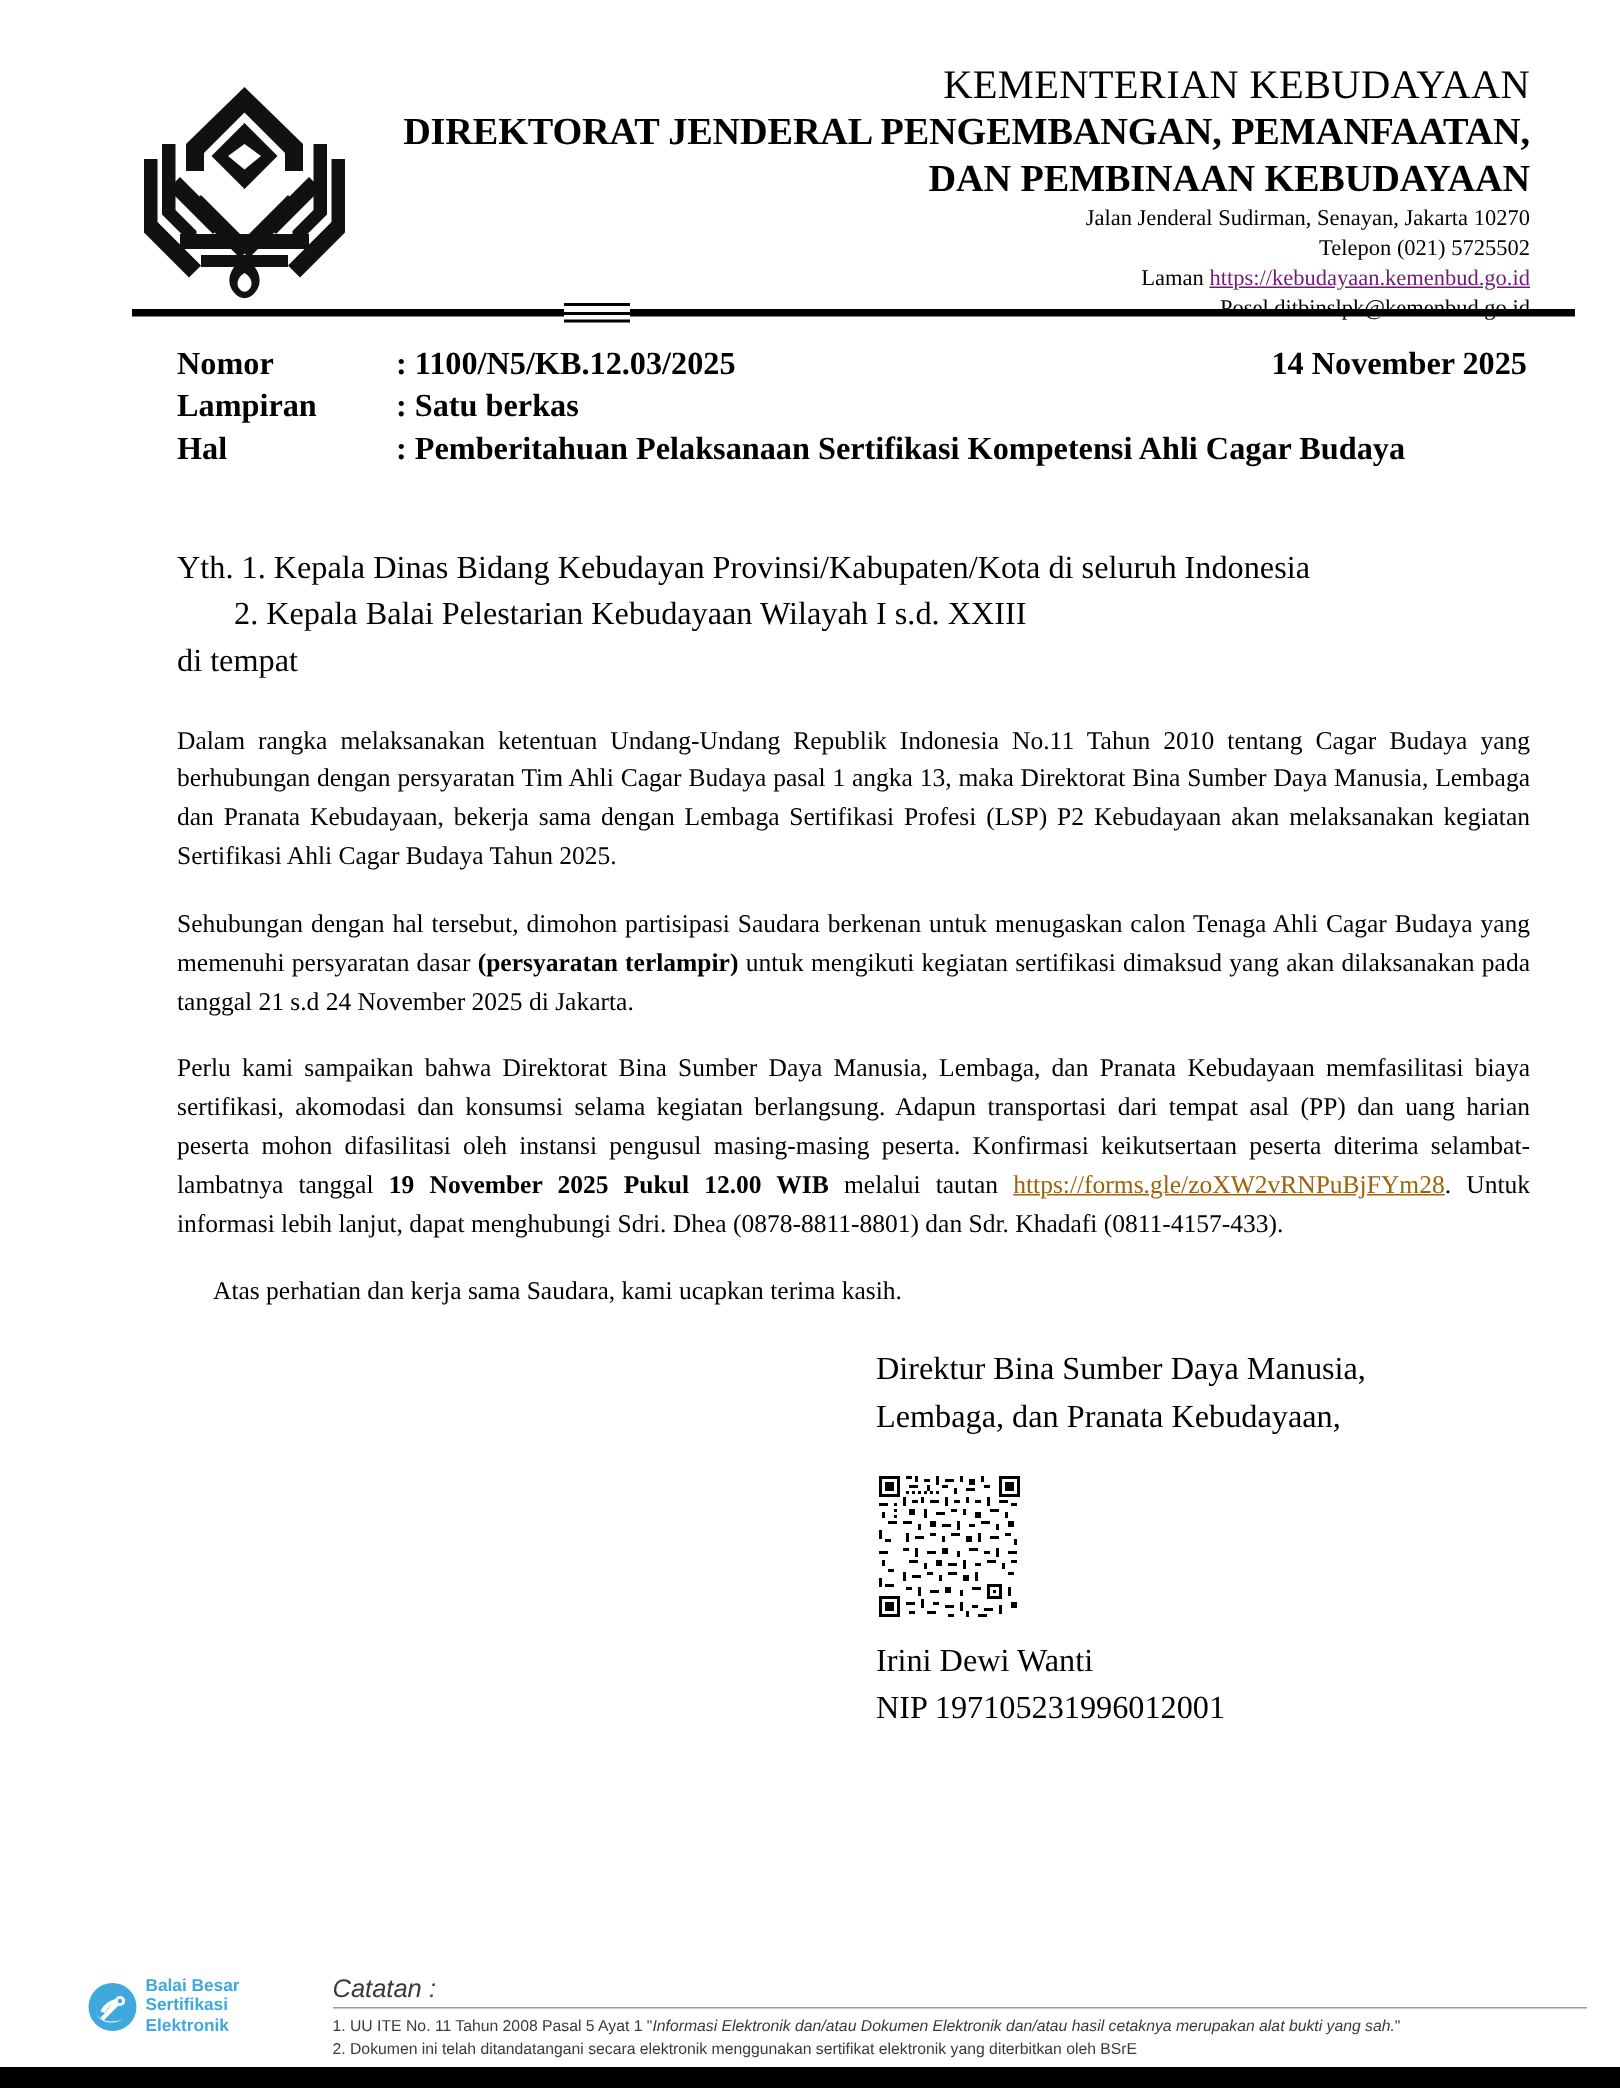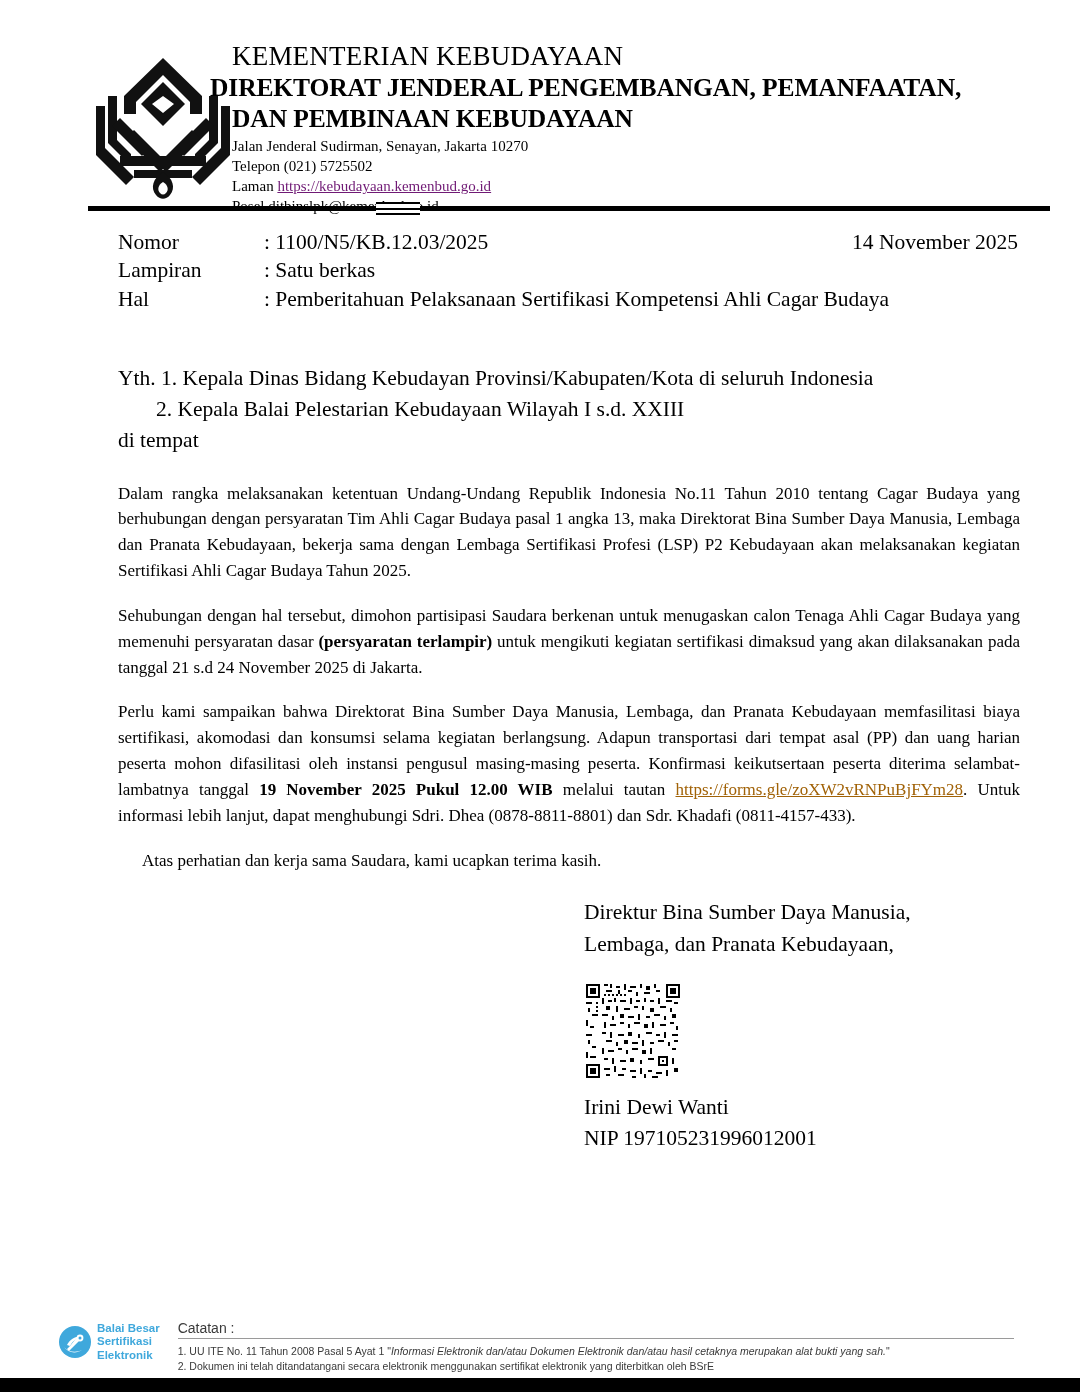--- a/index.html
+++ b/index.html
@@ -35,21 +35,21 @@
     flex: 0 0 150px;
     display: flex;
     justify-content: center;
     align-items: flex-start;
     padding-top: 4px;
   }
   .logo-wrap svg { display: block; }
 
   .lh-text {
     flex: 1;
-    text-align: left;
+    text-align: right;
     padding-right: 30px;
     margin-left: -6px;
   }
   .lh-line1 {
     font-size: 27px;
     letter-spacing: .2px;
     line-height: 1.22;
     white-space: nowrap;
   }
   .lh-line2, .lh-line3 {
@@ -101,20 +101,21 @@
 
   
   .refblock {
     margin: 12px 30px 0 118px;
     font-size: 21.5px;
     line-height: 1.32;
   }
   .ref-row {
     display: flex;
     align-items: baseline;
+    font-weight: bold;
   }
   .ref-label { width: 146px; flex: 0 0 146px; }
   .ref-value { flex: 1; }
   .ref-date { text-align: left; white-space: nowrap; padding-right: 32px; }
 
   
   .addressee {
     margin: 50px 30px 0 118px;
     font-size: 21.5px;
     line-height: 1.45;
@@ -154,20 +155,21 @@
   
   .footer {
     position: absolute;
     left: 0;
     bottom: 18px;
     width: 1080px;
     padding: 0 30px 0 58px;
     display: flex;
     align-items: flex-start;
     font-family: "Liberation Sans", "DejaVu Sans", sans-serif;
+    gap: 44px;
   }
   .bsre {
     display: flex;
     align-items: center;
     flex: 0 0 auto;
     gap: 5px;
     padding-top: 2px;
   }
   .bsre-mark { width: 34px; height: 34px; flex: 0 0 34px; }
   .bsre-mark svg { display: block; }
@@ -177,23 +179,24 @@
     line-height: 1.18;
     color: #3fa8dc;
     white-space: nowrap;
   }
   .notes {
     flex: 1;
     padding-left: 18px;
     color: #4a4a4a;
   }
   .notes-title {
-    font-size: 14px;
+    font-size: 17px;
     color: #3a3a3a;
     margin-bottom: 2px;
+    font-style: italic;
   }
   .notes-rule {
     height: 1px;
     background: #9a9a9a;
     margin: 2px 0 5px 0;
     width: 836px;
   }
   .note-item {
     font-size: 10.5px;
     line-height: 1.45;

